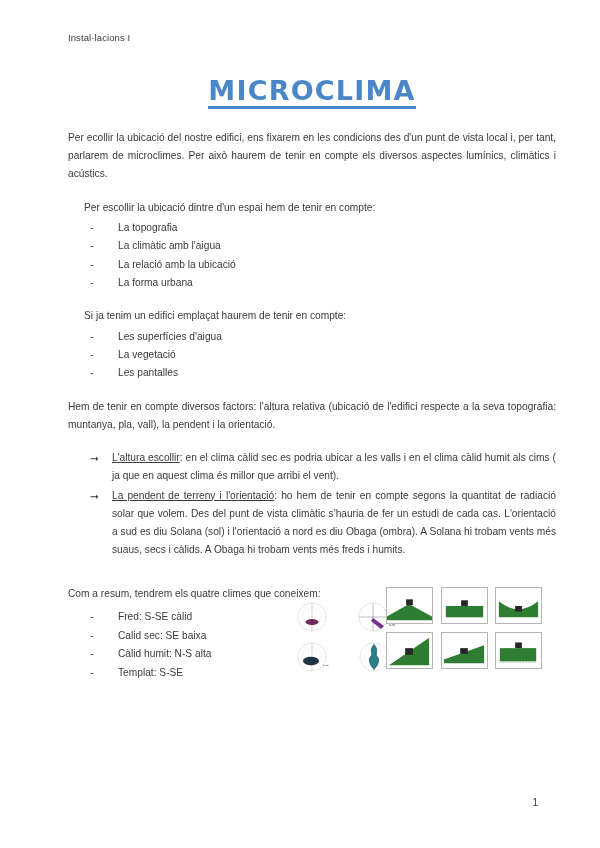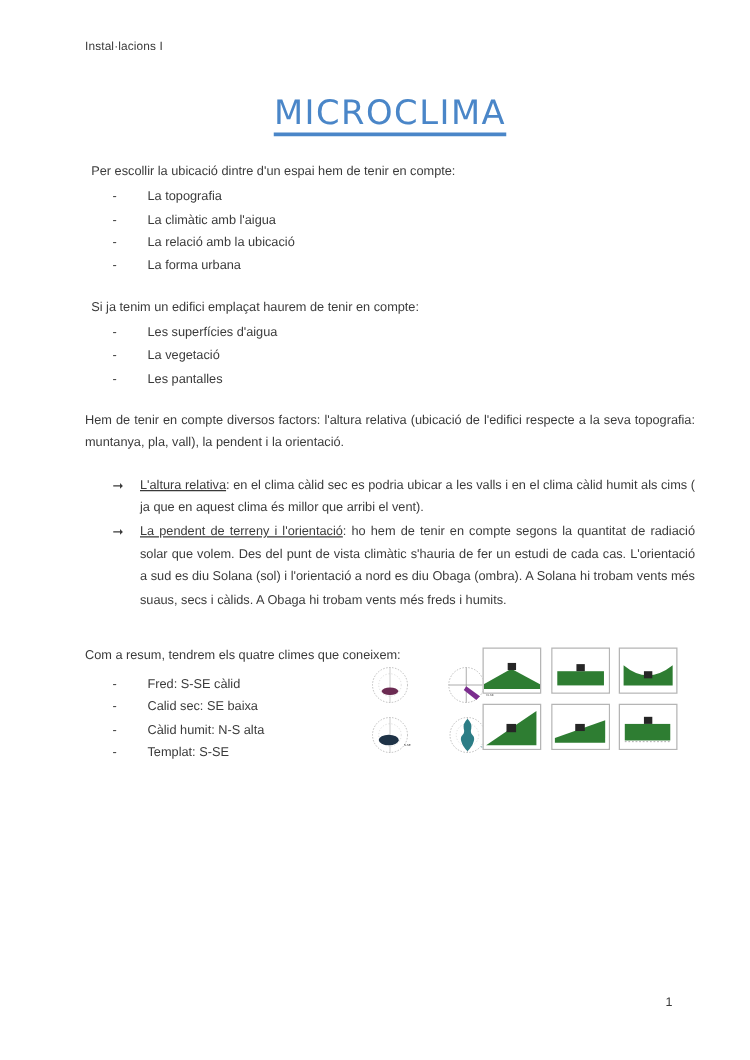--- a/index.html
+++ b/index.html
@@ -35,21 +35,21 @@
 
   
   .title-wrap {
     text-align: center;
     margin: 0 0 20px 0;
   }
   .doc-title {
     display: inline-block;
     font-family: "DejaVu Sans", sans-serif;
     font-size: 27px;
-    font-weight: normal;
+    font-weight: bold;
     color: #4a86c8;
     letter-spacing: 1.2px;
     line-height: 1;
     border-bottom: 3px solid #4a86c8;
     padding-bottom: 2px;
   }
 
   
   p.body-para {
     font-size: 10.2px;
@@ -59,21 +59,21 @@
     text-align: left;
   }
   p.body-para.justified {
     text-align: justify;
   }
 
   .lead-in {
     font-size: 10.2px;
     line-height: 18.2px;
     color: #3a3a3a;
-    margin: 0 0 2px 5px;
+    margin: 0 0 2px 16px;
   }
 
   
   ul.dash-list {
     list-style: none;
     margin: 0 0 15px 0;
     padding: 0 0 0 22px;
   }
   ul.dash-list li {
     font-size: 10.2px;
@@ -200,20 +200,21 @@
 <body>
 
 <div class="page">
 
   <div class="doc-header">Instal·lacions I</div>
 
   <div class="title-wrap">
     <span class="doc-title">MICROCLIMA</span>
   </div>
 
+  <p class="body-para justified">Per ecollir la ubicació del nostre edifici, ens fixarem en les condicions des d'un punt de vista local i, per tant, parlarem de microclimes. Per això haurem de tenir en compte els diversos aspectes lumínics, climàtics i acústics.</p>
 
   <p class="lead-in">Per escollir la ubicació dintre d'un espai hem de tenir en compte:</p>
   <ul class="dash-list">
     <li><span class="dash">-</span><span>La topografia</span></li>
     <li><span class="dash">-</span><span>La climàtic amb l'aigua</span></li>
     <li><span class="dash">-</span><span>La relació amb la ubicació</span></li>
     <li><span class="dash">-</span><span>La forma urbana</span></li>
   </ul>
 
   <p class="lead-in">Si ja tenim un edifici emplaçat haurem de tenir en compte:</p>
@@ -221,21 +222,21 @@
     <li><span class="dash">-</span><span>Les superfícies d'aigua</span></li>
     <li><span class="dash">-</span><span>La vegetació</span></li>
     <li><span class="dash">-</span><span>Les pantalles</span></li>
   </ul>
 
 
   <p class="body-para justified">Hem de tenir en compte diversos factors: l'altura relativa (ubicació de l'edifici respecte a la seva topografia: muntanya, pla, vall), la pendent i la orientació.</p>
 
   <ul class="arrow-list">
     <li>
-      <span class="arrow">➞</span><span class="underline-term">L'altura relativa</span><span>: en el clima càlid sec es podria ubicar a les valls i en el clima càlid humit als cims ( ja que en aquest clima és millor que arribi el vent).</span>
+      <span class="arrow">➞</span><span class="underline-term">L'altura escollir</span><span>: en el clima càlid sec es podria ubicar a les valls i en el clima càlid humit als cims ( ja que en aquest clima és millor que arribi el vent).</span>
     </li>
     <li>
       <span class="arrow">➞</span><span class="underline-term">La pendent de terreny i l'orientació</span><span>: ho hem de tenir en compte segons la quantitat de radiació solar que volem. Des del punt de vista climàtic s'hauria de fer un estudi de cada cas. L'orientació a sud es diu Solana (sol) i l'orientació a nord es diu Obaga (ombra). A Solana hi trobam vents més suaus, secs i càlids. A Obaga hi trobam vents més freds i humits.</span>
     </li>
   </ul>
 
   <div class="summary-block">
     <div class="summary-row">
 
       <div class="summary-left">

